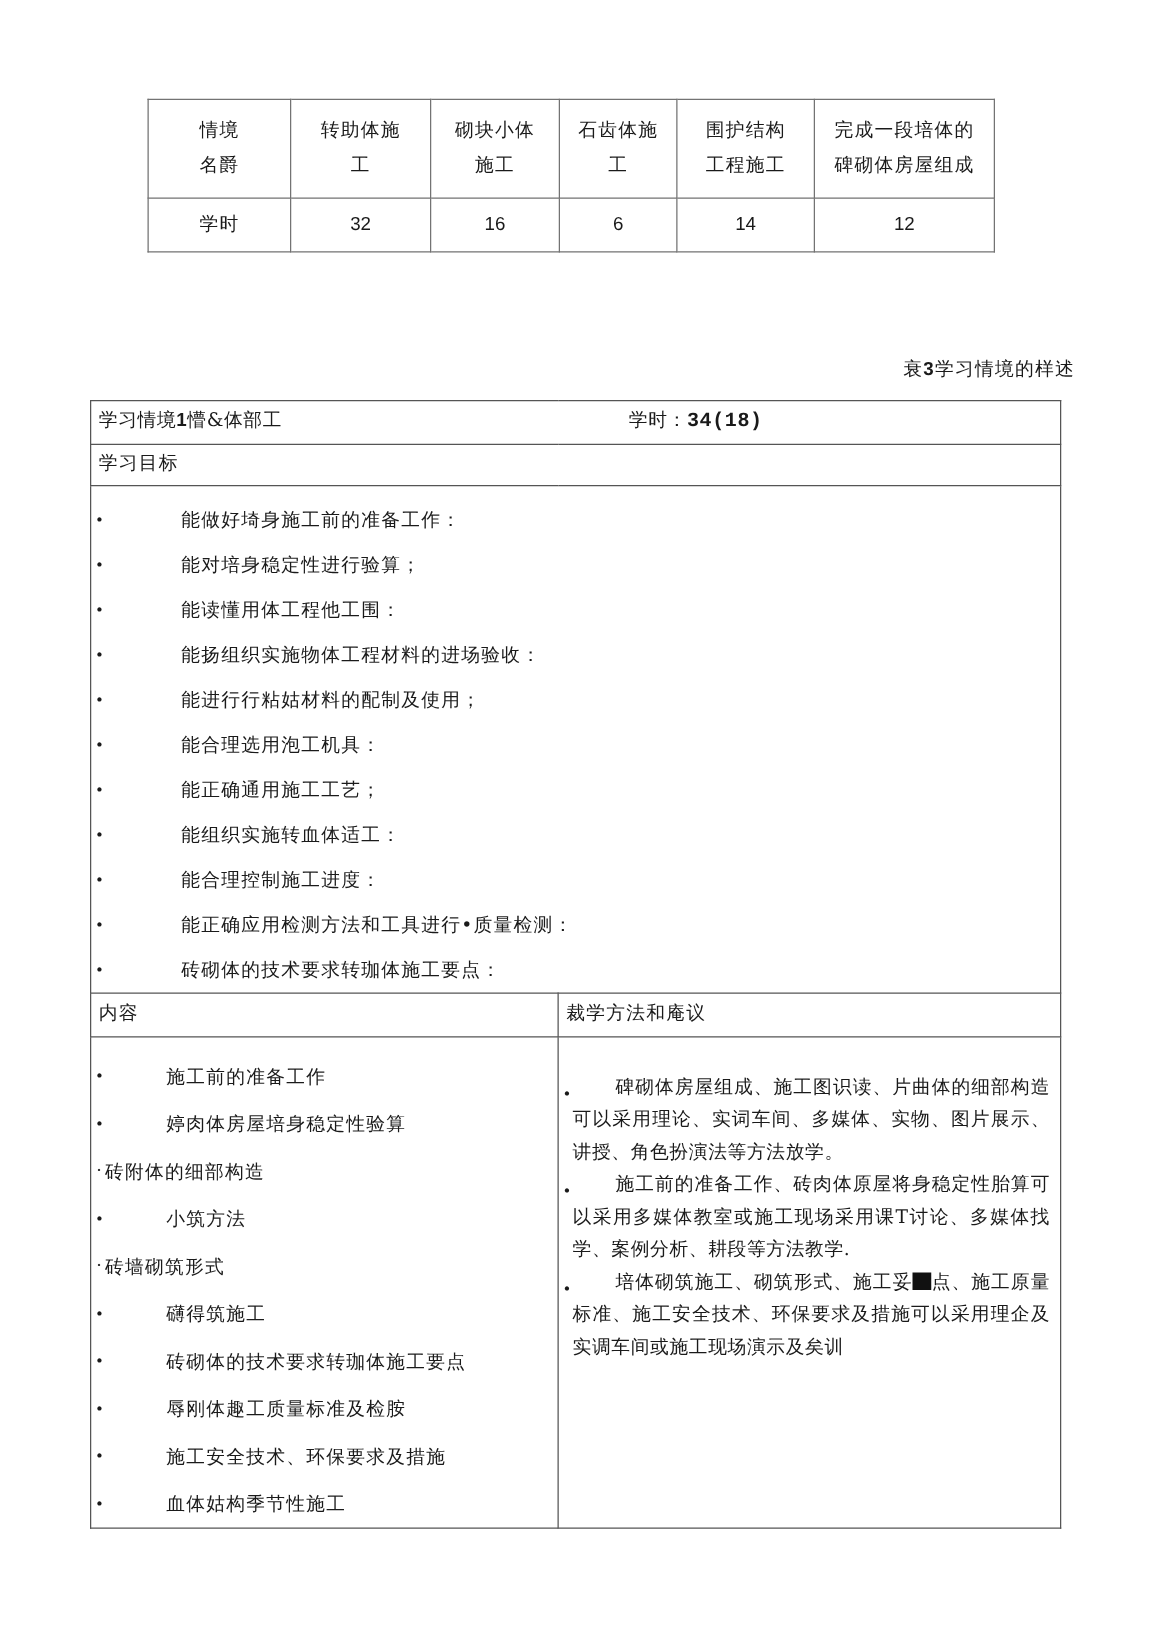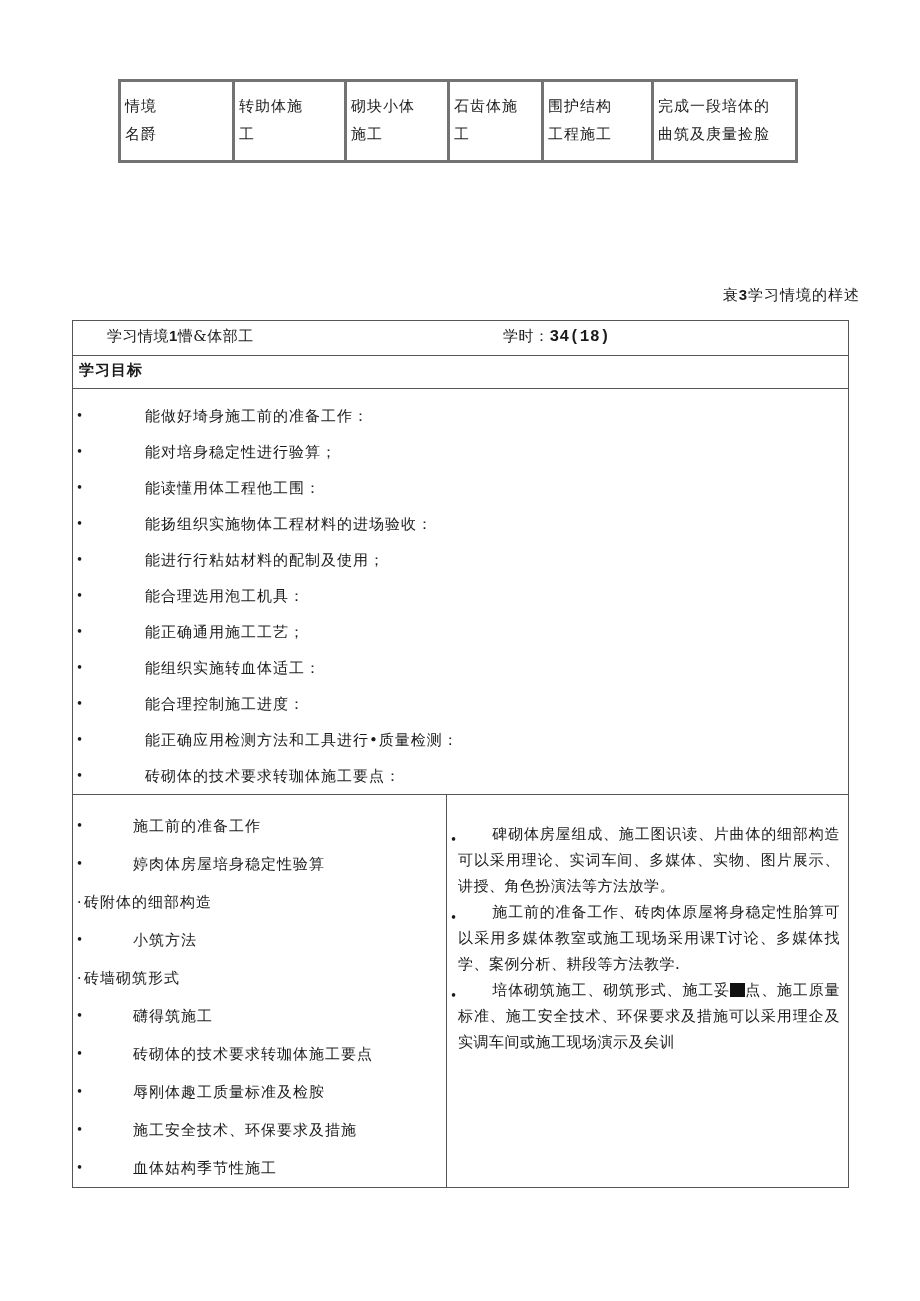--- a/index.html
+++ b/index.html
@@ -19,22 +19,22 @@
   
   .hours-table {
     position: absolute;
     left: 118px;
     top: 79px;
     width: 677px;
     border-collapse: collapse;
     table-layout: fixed;
   }
   .hours-table td {
-    border: 3px solid #737373;
-    text-align: left;
+    border: 1px solid #737373;
+    text-align: center;
     vertical-align: middle;
     font-size: 15px;
     line-height: 1.85;
     padding: 4px 2px;
     letter-spacing: 1px;
   }
   .hours-table tr.head-row td {
     height: 66px;
     padding: 6px 4px;
   }
@@ -92,40 +92,38 @@
     height: 34px;
     position: relative;
   }
   .title-left {
     position: absolute;
     left: 6px;
     top: 6px;
     font-size: 15px;
     letter-spacing: 0.5px;
     white-space: nowrap;
-    margin-left: 28px;
   }
   .title-left b { font-family: "Liberation Sans", sans-serif; }
   .title-right {
     position: absolute;
     left: 430px;
     top: 6px;
     font-size: 15px;
     letter-spacing: 0.5px;
     white-space: nowrap;
   }
   .title-right b {
     font-family: Liberation Mono, monospace;
     font-weight: bold;
     font-size: 16px;
   }
 
   .goal-head-cell {
     height: 32px;
-    font-weight: bold;
   }
   .goal-head-cell .txt {
     padding: 5px 0 0 6px;
     font-size: 15px;
     letter-spacing: 1px;
   }
 
   .goal-list-cell {
     height: 392px;
     padding: 0;
@@ -261,24 +259,32 @@
       <td>
         <span class="hdr-line">石齿体施</span>
         <span class="hdr-line">工</span>
       </td>
       <td>
         <span class="hdr-line">围护结构</span>
         <span class="hdr-line">工程施工</span>
       </td>
       <td>
         <span class="hdr-line">完成一段培体的</span>
-        <span class="hdr-line">曲筑及庚量捡脸</span>
-      </td>
-    </tr>
-
+        <span class="hdr-line">碑砌体房屋组成</span>
+      </td>
+    </tr>
+
+    <tr class="data-row">
+      <td>学时</td>
+      <td class="num">32</td>
+      <td class="num">16</td>
+      <td class="num">6</td>
+      <td class="num">14</td>
+      <td class="num">12</td>
+    </tr>
 
   </tbody>
 </table>
 
 <div class="caption"><span>衰</span><b>3</b><span>学习情境的样述</span></div>
 
 <table class="situation-table">
   <colgroup>
       <col style="width:374px">
       <col style="width:402px">
@@ -309,20 +315,28 @@
           <li>能合理选用泡工机具：</li>
           <li>能正确通用施工工艺；</li>
           <li>能组织实施转血体适工：</li>
           <li>能合理控制施工进度：</li>
           <li>能正确应用检测方法和工具进行•质量检测：</li>
           <li>砖砌体的技术要求转珈体施工要点：</li>
         </ul>
       </td>
     </tr>
 
+    <tr class="section-head">
+      <td>
+        <div class="txt">内容</div>
+      </td>
+      <td>
+        <div class="txt">裁学方法和庵议</div>
+      </td>
+    </tr>
 
     <tr>
       <td class="content-cell">
         <ul class="content-list">
           <li>施工前的准备工作</li>
           <li>婷肉体房屋培身稳定性验算</li>
           <li class="flush">砖附体的细部构造</li>
           <li>小筑方法</li>
           <li class="flush">砖墙砌筑形式</li>
           <li>礴得筑施工</li>

